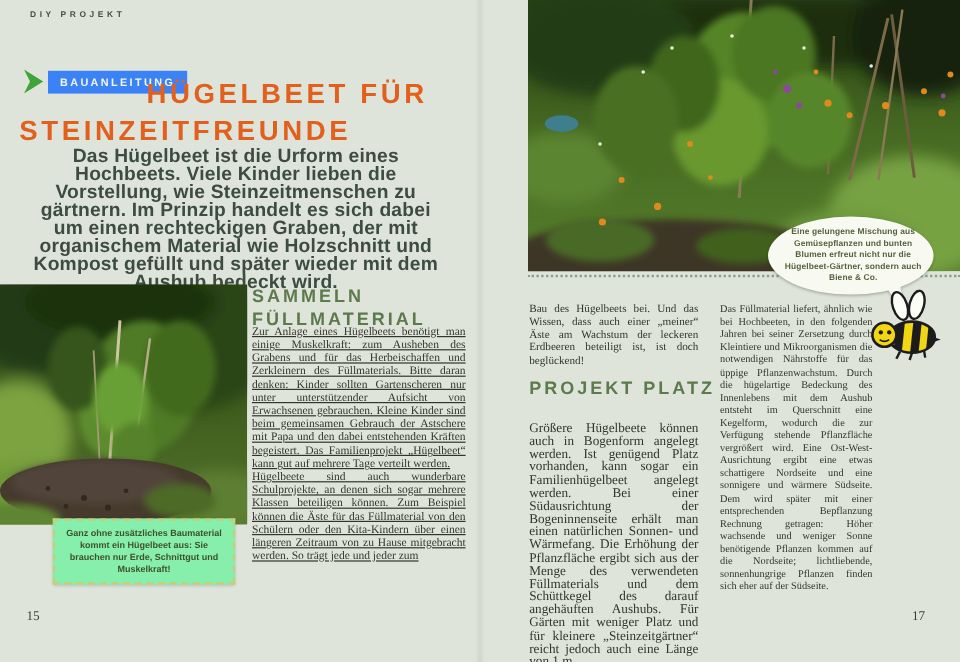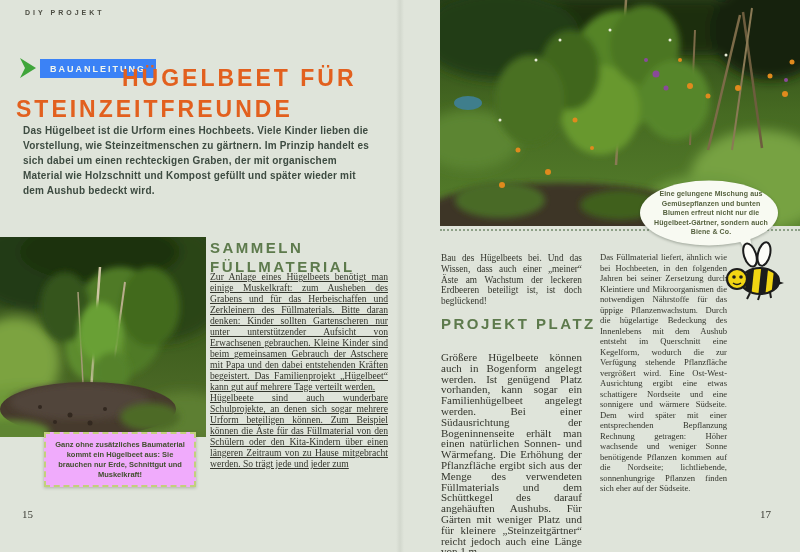--- a/index.html
+++ b/index.html
@@ -19,28 +19,28 @@
   
   .flagrow{left:20px;top:57px;display:flex;align-items:center;height:22px;}
   .flag-chevron{width:17px;height:20px;display:block;}
   .flag-label{margin-left:3px;background:#3b82f6;color:#f3f6ec;font-size:9px;
     font-weight:bold;letter-spacing:2px;padding:5px 10px 4px 10px;}
   
   .title{font-weight:800;color:#e2601e;letter-spacing:3px;font-size:23px;white-space:nowrap;}
   .title1{left:122px;top:42px;margin-top:23px;}
   .title2{left:16px;top:96px;}
   
-  .intro{left:23px;top:123px;width:347px;font-size:10px;line-height:15px;
-    font-weight:bold;color:#3d4b41;letter-spacing:.2px;}
+  .intro{left:23px;top:123px;width:347px;font-size:16px;line-height:15px;
+    font-weight:bold;color:#3d4b41;letter-spacing:.2px;text-align:center;}
   
   .photoL{left:0;top:237px;width:206px;height:200px;}
   .photoR{left:440px;top:0;width:360px;height:226px;}
   .photoL svg,.photoR svg{display:block;width:100%;height:100%;}
   
-  .caption{left:44px;top:432px;width:152px;background:#f0abfc;
+  .caption{left:44px;top:432px;width:152px;background:#86efac;
     border:2px dashed #c2d07c;padding:6px 5px 5px 5px;text-align:center;
     font-size:7.5px;line-height:10px;color:#41502e;font-weight:bold;
     box-shadow:0 1px 3px rgba(40,50,35,.25);}
   
   .dotrule{left:440px;top:229px;width:360px;height:0;border-top:2px dotted #8da087;}
   
   .sh{font-weight:800;letter-spacing:2.5px;color:#5d7a4c;font-size:15px;line-height:19px;white-space:nowrap;}
   .sh1{left:210px;top:238px;}
   .sh2{left:441px;top:314px;}
   
@@ -142,21 +142,21 @@
       <span>Ganz ohne zusätzliches Baumaterial kommt ein Hügelbeet aus: Sie brauchen nur Erde, Schnittgut und Muskelkraft!</span>
     </div>
 
     <div class="abs sh sh1">
       <div>SAMMELN</div>
       <div>FÜLLMATERIAL</div>
     </div>
 
     <div class="abs col col1">
       <p>Zur Anlage eines Hügelbeets benötigt man einige Muskelkraft: zum Ausheben des Grabens und für das Herbeischaffen und Zerkleinern des Füllmaterials. Bitte daran denken: Kinder sollten Gartenscheren nur unter unterstützender Aufsicht von Erwachsenen gebrauchen. Kleine Kinder sind beim gemeinsamen Gebrauch der Astschere mit Papa und den dabei entstehenden Kräften begeistert. Das Familienprojekt „Hügelbeet“ kann gut auf mehrere Tage verteilt werden.</p>
-      <p>Hügelbeete sind auch wunderbare Schulprojekte, an denen sich sogar mehrere Urform beteiligen können. Zum Beispiel können die Äste für das Füllmaterial von den Schülern oder den Kita-Kindern über einen längeren Zeitraum von zu Hause mitgebracht werden. So trägt jede und jeder zum</p>
+      <p>Hügelbeete sind auch wunderbare Schulprojekte, an denen sich sogar mehrere Klassen beteiligen können. Zum Beispiel können die Äste für das Füllmaterial von den Schülern oder den Kita-Kindern über einen längeren Zeitraum von zu Hause mitgebracht werden. So trägt jede und jeder zum</p>
     </div>
 
     <div class="abs pgnum pgL">15</div>
   </div>
 
   <div>
 
     <div class="abs photoR">
       <svg viewBox="0 0 360 226" preserveAspectRatio="none" aria-hidden="true">
         <defs>

